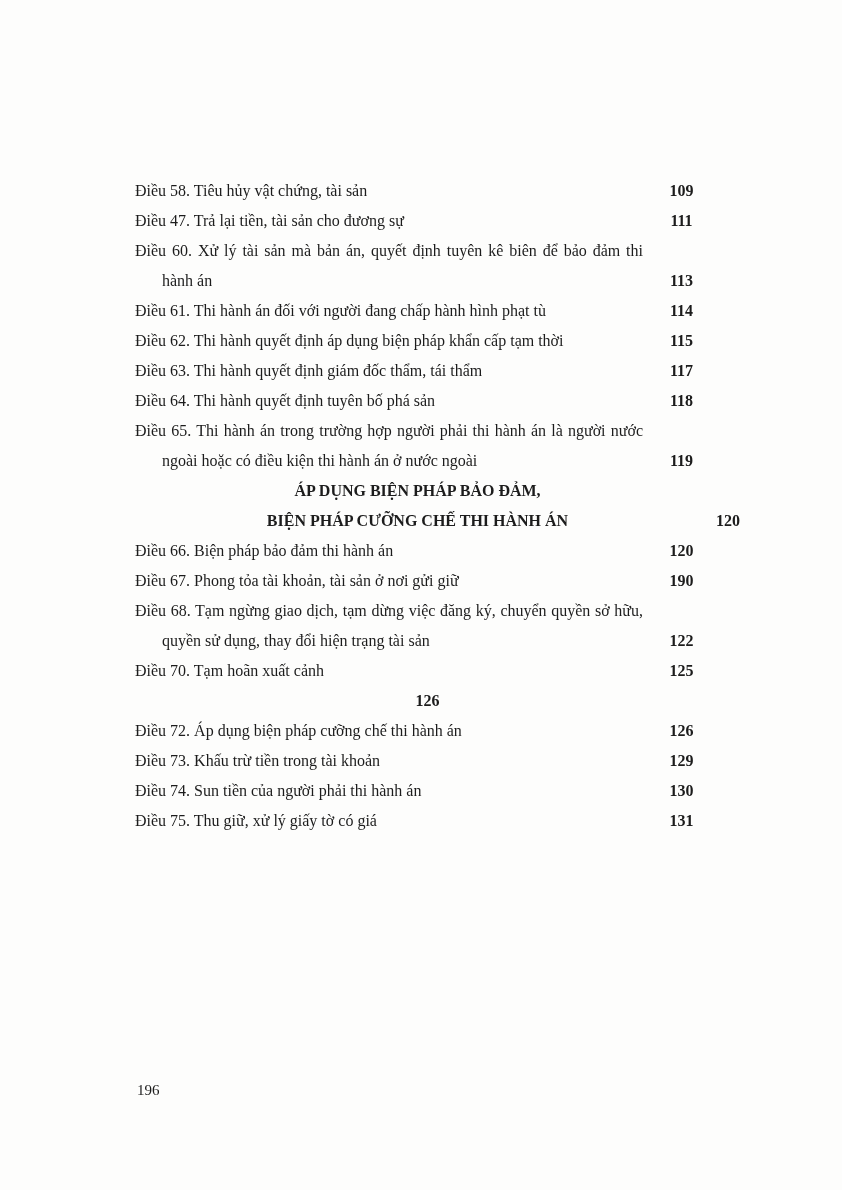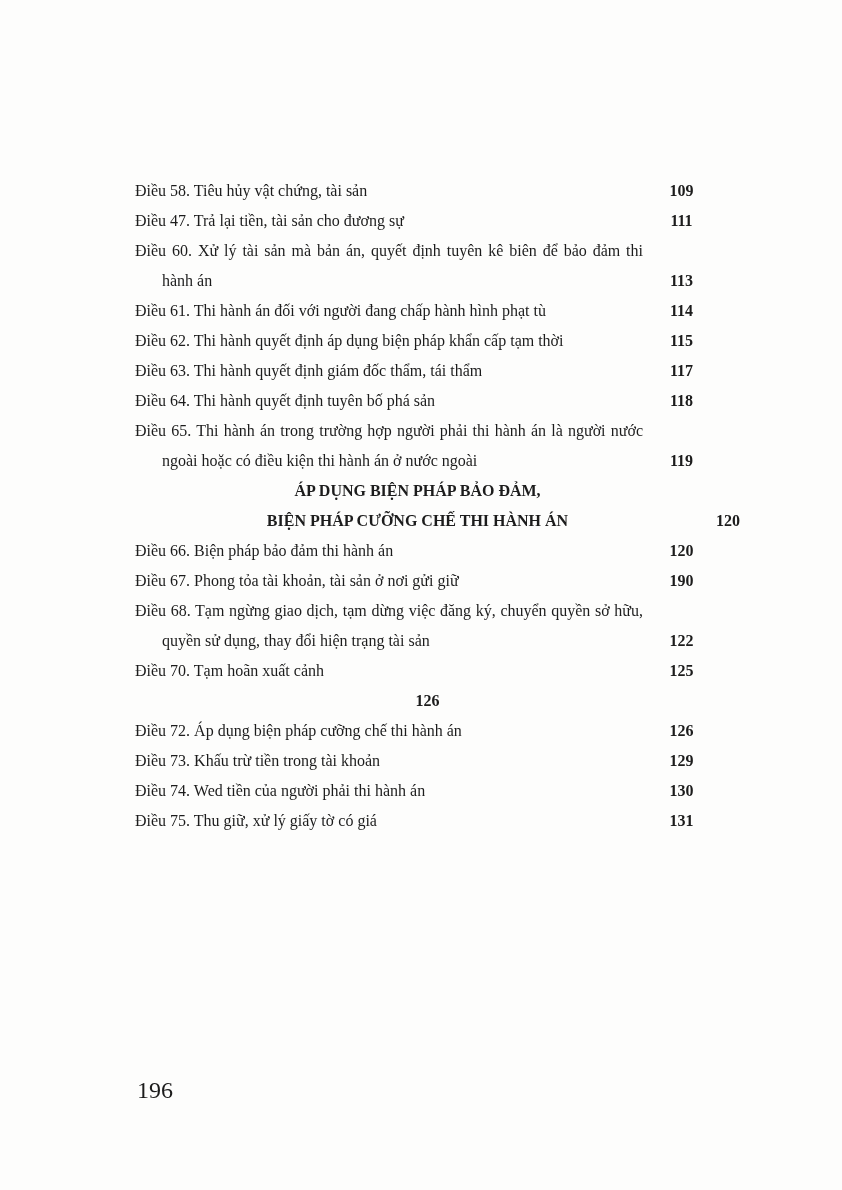--- a/index.html
+++ b/index.html
@@ -61,21 +61,21 @@
   }
   .section-line-last .entry-page {
     position: absolute;
     right: -20px;
     bottom: 0;
   }
   .footer-page-number {
     position: absolute;
     left: 137px;
     top: 1075px;
-    font-size: 24px;
+    font-size: 15px;
     line-height: 30px;
   }
 </style>
 </head>
 <body>
 
 <main class="page">
   <nav class="toc" id="toc">
   <div class="toc-entry">
     <div class="entry-text">Điều 58. Tiêu hủy vật chứng, tài sản</div>
@@ -154,21 +154,21 @@
     <div class="entry-text">Điều 72. Áp dụng biện pháp cưỡng chế thi hành án</div>
     <div class="entry-page">126</div>
   </div>
 
   <div class="toc-entry">
     <div class="entry-text">Điều 73. Khấu trừ tiền trong tài khoản</div>
     <div class="entry-page">129</div>
   </div>
 
   <div class="toc-entry">
-    <div class="entry-text">Điều 74. Wed tiền của người phải thi hành án</div>
+    <div class="entry-text">Điều 74. Sun tiền của người phải thi hành án</div>
     <div class="entry-page">130</div>
   </div>
 
   <div class="toc-entry">
     <div class="entry-text">Điều 75. Thu giữ, xử lý giấy tờ có giá</div>
     <div class="entry-page">131</div>
   </div>
 </nav>
   <div class="footer-page-number">196</div>
 </main>

